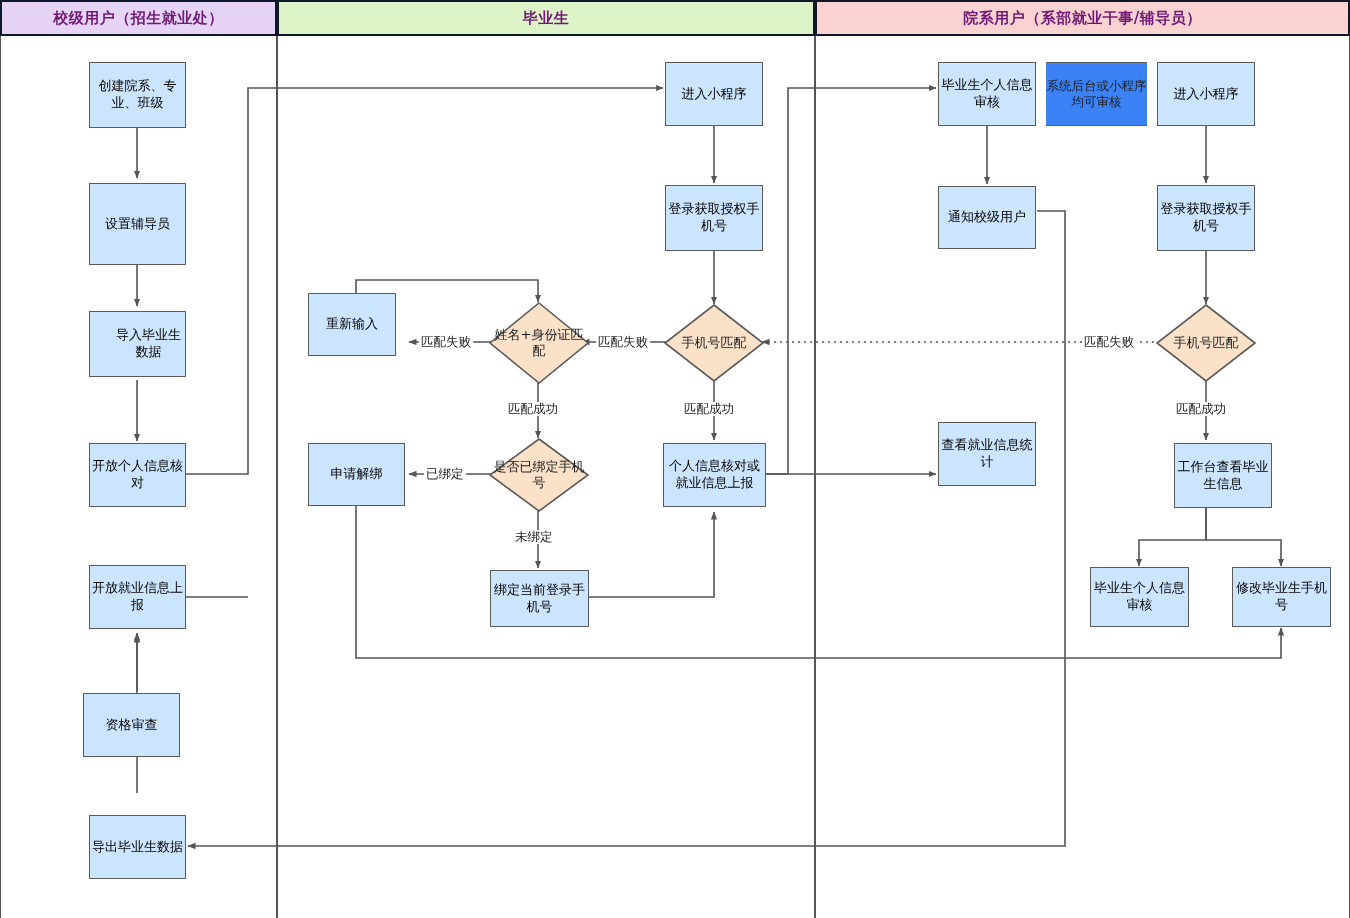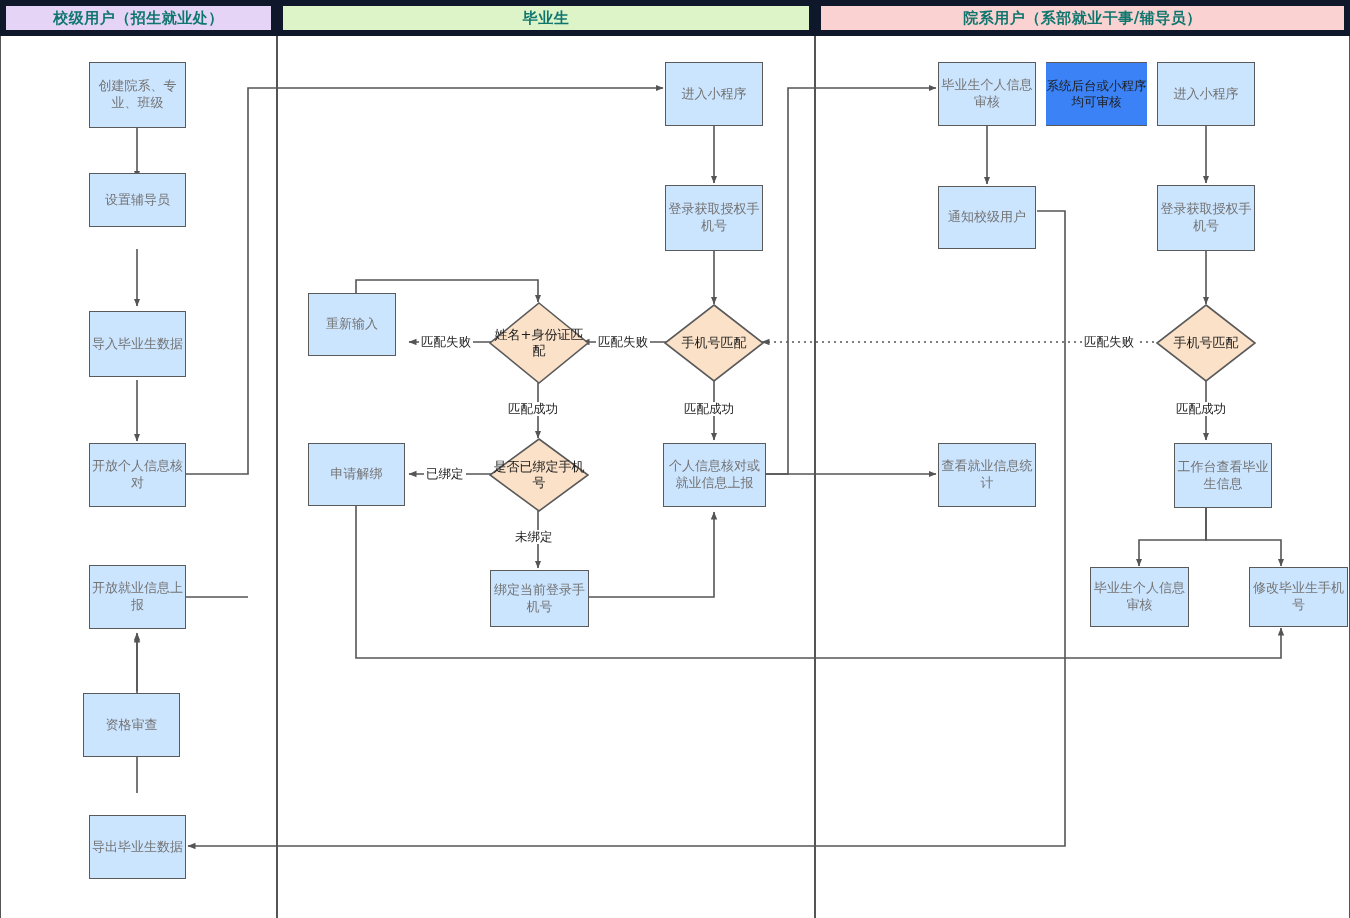--- a/index.html
+++ b/index.html
@@ -1,29 +1,29 @@
 <!DOCTYPE html>
 <html><head>
 <meta charset="utf-8">
 <style>
   html,body{margin:0;padding:0;background:#ffffff;}
   body{font-family:"DejaVu Sans","Liberation Sans",sans-serif;}
   #canvas{position:relative;width:1350px;height:918px;background:#fff;overflow:hidden;}
 
   
   .lane-head{position:absolute;top:0;height:36px;box-sizing:border-box;
-    border:6px solid #0f172a;display:flex;align-items:center;justify-content:center;
-    font-size:15px;font-weight:bold;color:#0f766e;letter-spacing:.5px;}
+    border:2px solid #0f172a;display:flex;align-items:center;justify-content:center;
+    font-size:15px;font-weight:bold;color:#701a75;letter-spacing:.5px;}
   .lane-body{position:absolute;top:36px;bottom:0;box-sizing:border-box;
     border-left:1px solid #555;border-right:1px solid #555;}
 
   
   .node{position:absolute;box-sizing:border-box;border:1.5px solid #5a5a5a;
     background:#cce5ff;display:flex;align-items:center;justify-content:center;
-    text-align:center;font-size:13px;line-height:1.30;color:#737373;padding:2px;}
+    text-align:center;font-size:13px;line-height:1.30;color:#000000;padding:2px;}
   .node.process{border-radius:0;}
 
   .diamond{position:absolute;}
   .diamond .dshape{position:absolute;inset:0;}
   .diamond .dlabel{position:absolute;inset:0;display:flex;align-items:center;
     justify-content:center;text-align:center;font-size:13px;line-height:1.25;color:#1d1d1d;}
 
   .note{position:absolute;box-sizing:border-box;border-top:1.5px solid #5a5a5a;
     border-bottom:1.5px solid #5a5a5a;background:#3b82f6;display:flex;align-items:center;
     justify-content:center;text-align:center;font-size:12.5px;line-height:1.30;color:#1d1d1d;}
@@ -114,25 +114,25 @@
 
     <g stroke="#555" stroke-width="1.6" fill="none" stroke-dasharray="2,4">
       <path d="M1160,342 L762,342" marker-end="url(#ahd)"></path>
     </g>
   </svg>
 
   <div class="node process" style="left:89px;top:62px;width:97px;height:66px;">
     <span>创建院系、专业、班级</span>
     </div>
 
-  <div class="node process" style="left:89px;top:173px;width:97px;height:54px;align-items:center;">
+  <div class="node process" style="left:89px;top:183px;width:97px;height:82px;align-items:center;">
     <span>设置辅导员</span>
     </div>
 
-  <div class="node process" style="left:89px;top:311px;width:97px;height:66px;">
+  <div class="node process" style="left:89px;top:311px;width:97px;height:66px;padding-left:24px;">
     <span>导入毕业生数据</span>
     </div>
 
   <div class="node process" style="left:89px;top:443px;width:97px;height:64px;">
     <span>开放个人信息核对</span>
     </div>
 
   <div class="node process" style="left:89px;top:565px;width:97px;height:64px;">
     <span>开放就业信息上报</span>
     </div>
@@ -218,33 +218,33 @@
 
   <div class="diamond" style="left:1156px;top:304px;width:100px;height:78px;">
     <svg class="dshape" viewBox="0 0 100 78" preserveAspectRatio="none">
       <polygon points="50,1 99,39 50,77 1,39" fill="#fae1c8" stroke="#5a5a5a" stroke-width="1.6"></polygon>
       </svg>
     <div class="dlabel">
         <span>手机号匹配</span>
       </div>
   </div>
 
-  <div class="node process" style="left:938px;top:443px;width:98px;height:64px;">
+  <div class="node process" style="left:938px;top:422px;width:98px;height:64px;">
     <span>查看就业信息统计</span>
     </div>
 
   <div class="node process" style="left:1157px;top:443px;width:98px;height:65px;margin-left:17px;">
     <span>工作台查看毕业生信息</span>
     </div>
 
   <div class="node process" style="left:1090px;top:567px;width:99px;height:60px;">
     <span>毕业生个人信息审核</span>
     </div>
 
-  <div class="node process" style="left:1232px;top:567px;width:99px;height:60px;margin-left:17px;">
+  <div class="node process" style="left:1232px;top:567px;width:99px;height:60px;">
     <span>修改毕业生手机号</span>
     </div>
 
   <span class="elabel" style="left:596px;top:335px;">匹配失败</span>
   <span class="elabel" style="left:682px;top:402px;">匹配成功</span>
   <span class="elabel" style="left:419px;top:335px;">匹配失败</span>
   <span class="elabel" style="left:506px;top:402px;">匹配成功</span>
   <span class="elabel" style="left:424px;top:467px;">已绑定</span>
   <span class="elabel" style="left:513px;top:530px;">未绑定</span>
   <span class="elabel" style="left:1082px;top:335px;">匹配失败</span>

